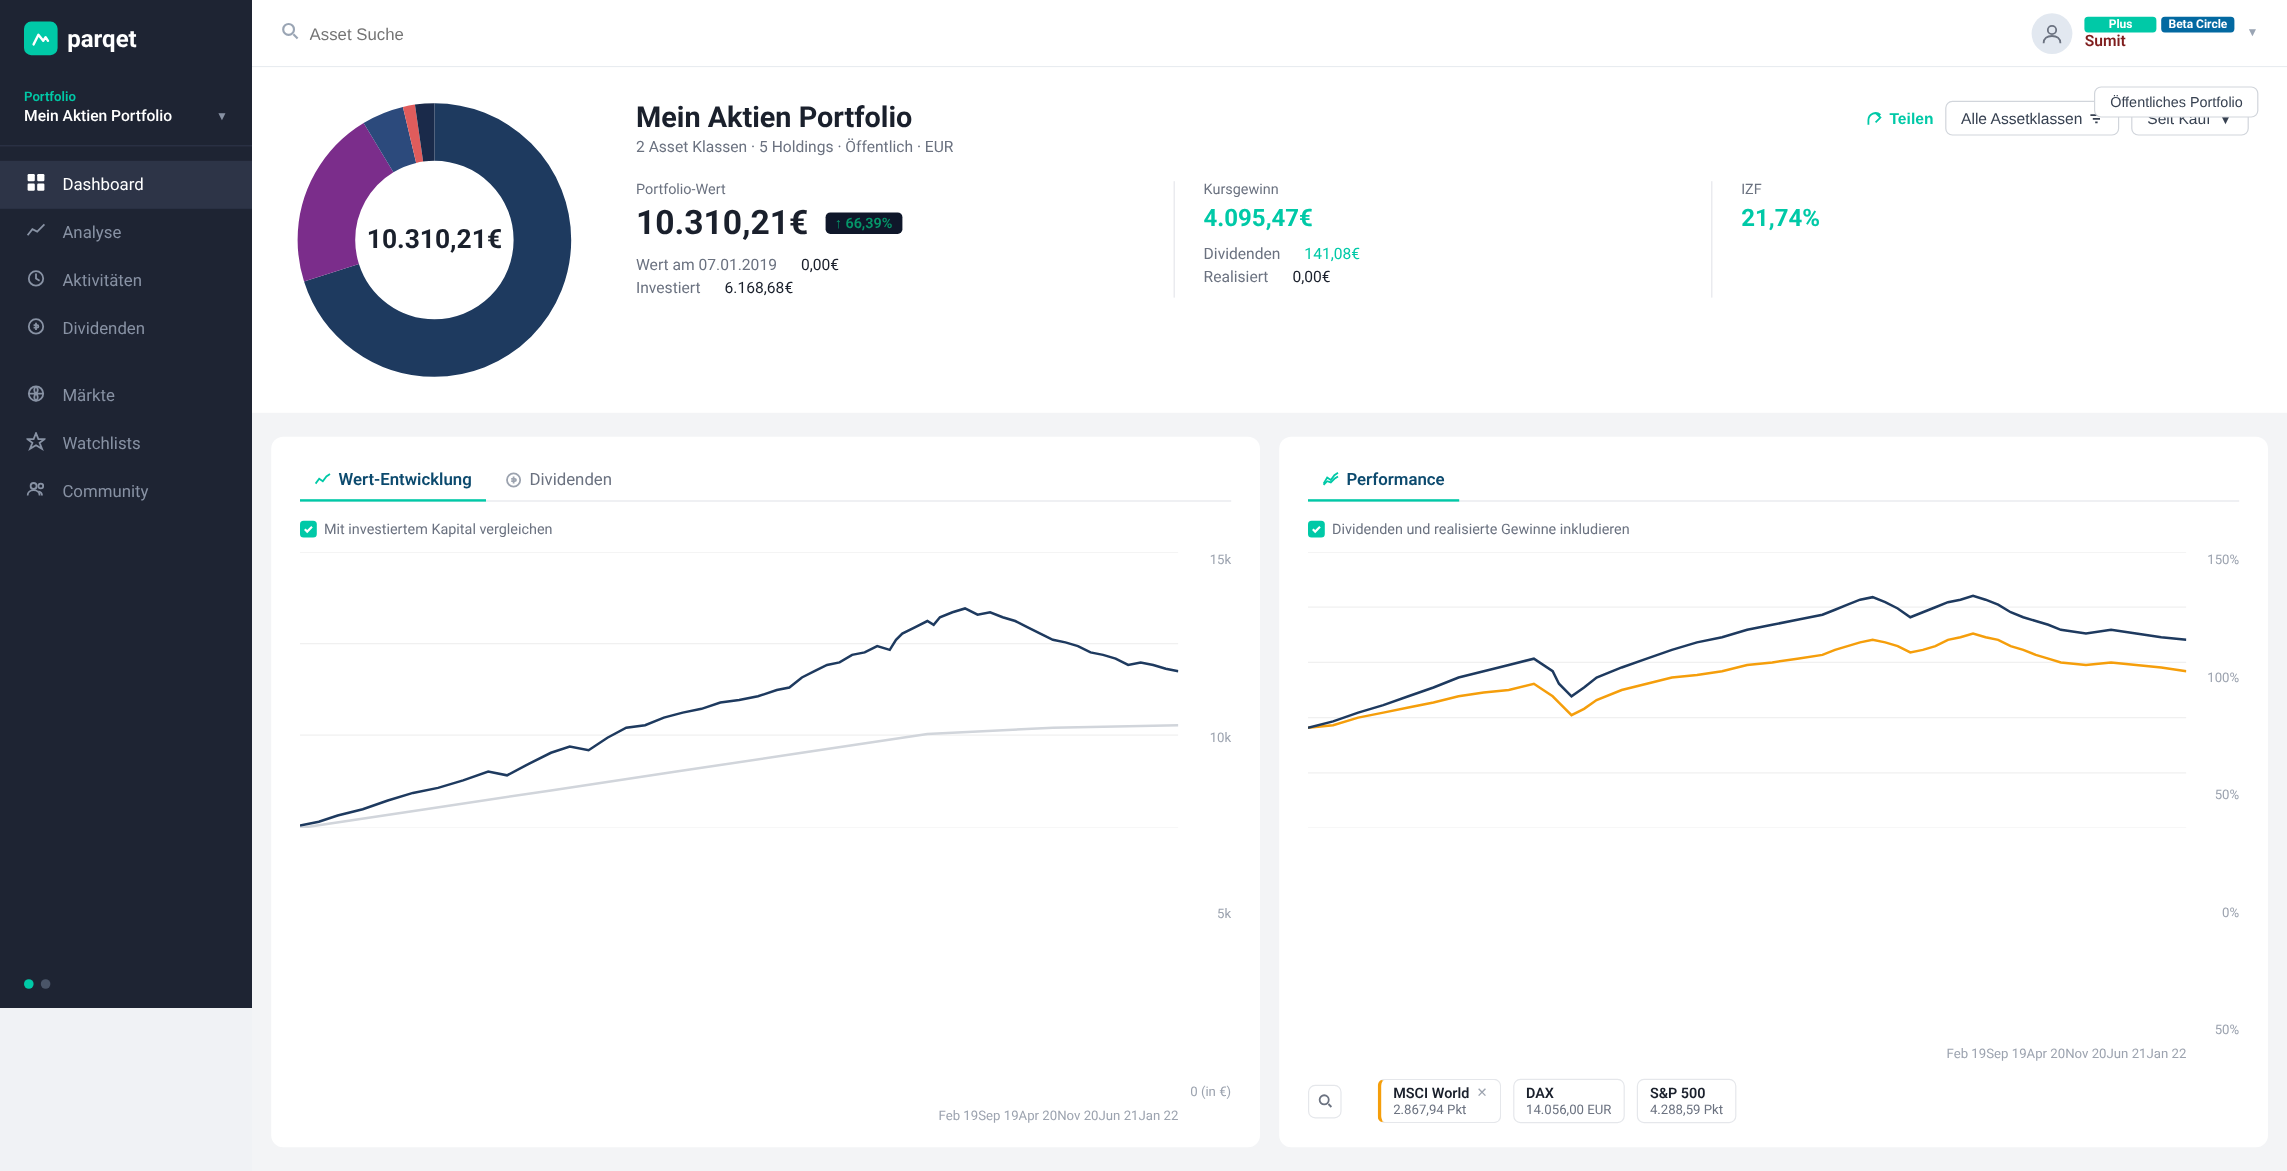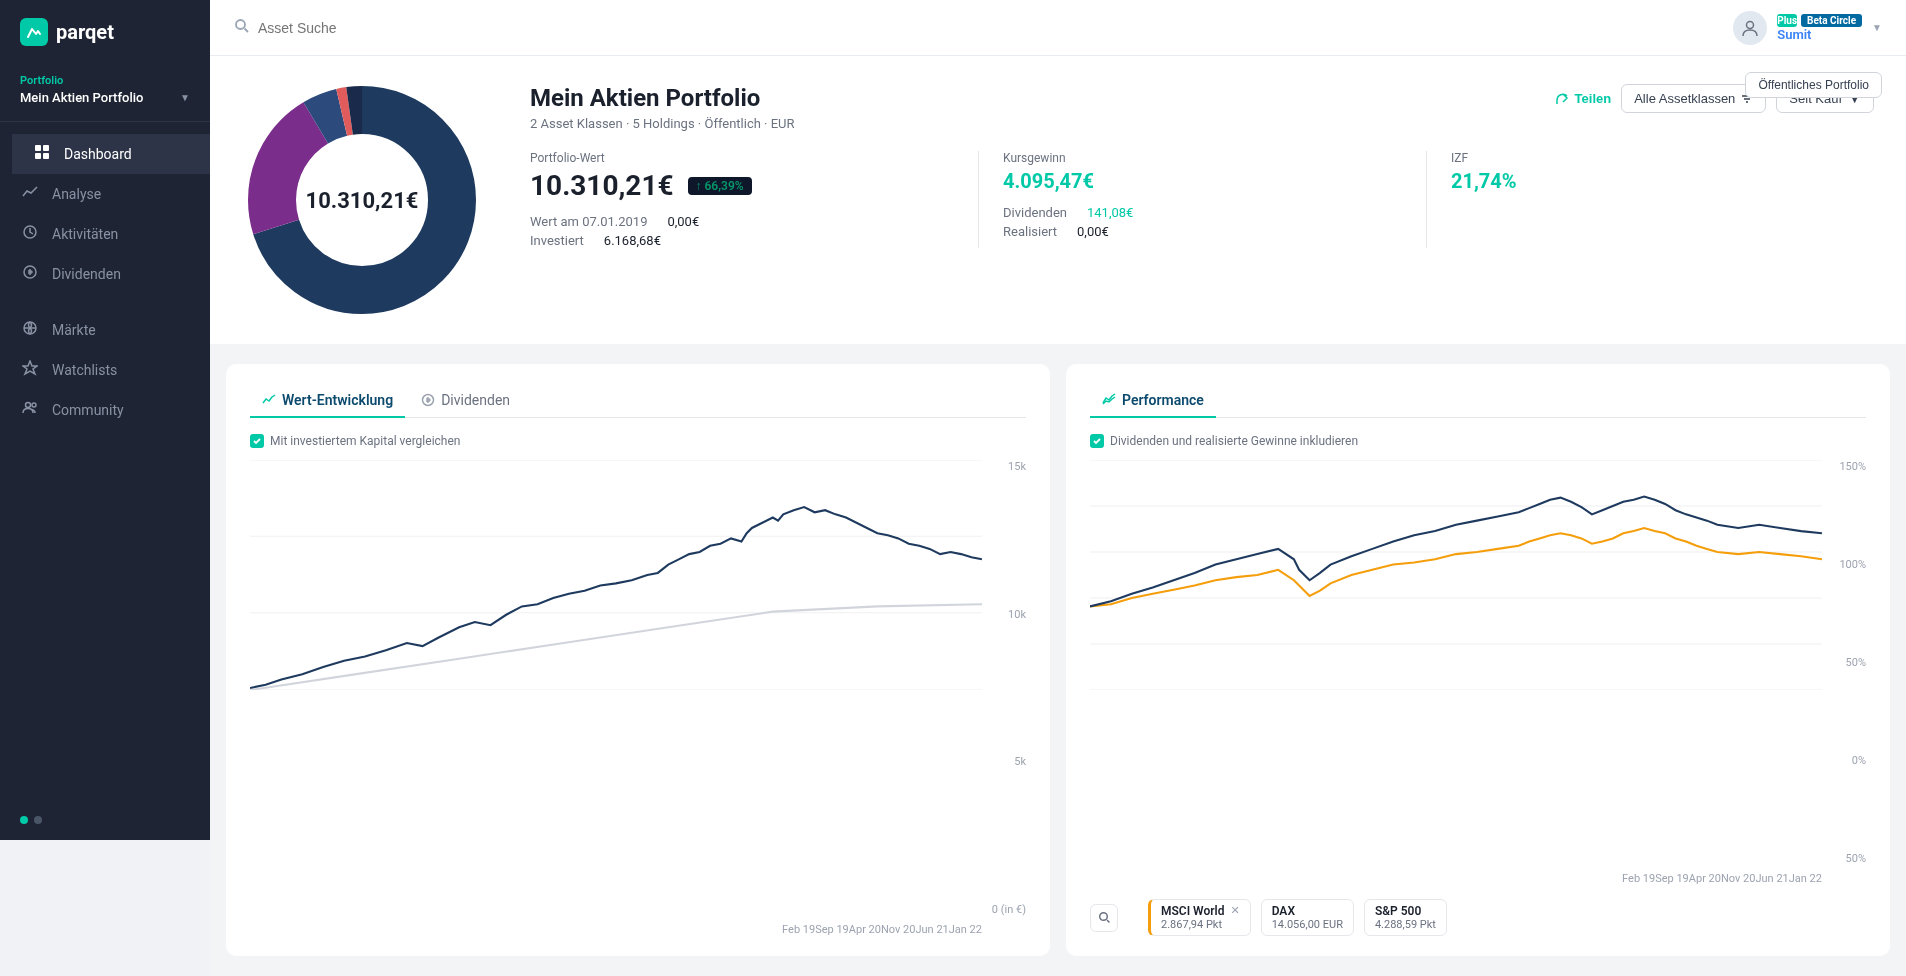--- a/index.html
+++ b/index.html
@@ -60,21 +60,21 @@
     .nav-item {
       display: flex;
       align-items: center;
       gap: 12px;
       padding: 10px 20px;
       color: #8892a4;
       font-size: 14px;
       cursor: pointer;
       transition: all 0.15s;
     }
-    .nav-item.active { color: #fff; background: #2d3447; margin-left: 12px; }
+    .nav-item.active { color: #fff; background: #2d3447; }
     .nav-icon { font-size: 16px; width: 20px; text-align: center; }
     .nav-spacer { height: 16px; }
     .sidebar-dots {
       padding: 16px 20px;
       display: flex;
       gap: 6px;
     }
     .dot { width: 8px; height: 8px; border-radius: 50%; }
     .dot.active { background: #00c9a7; }
     .dot.inactive { background: #4a5568; }
@@ -120,32 +120,32 @@
       color: #6b7280;
       font-size: 16px;
     }
     .user-info { display: flex; flex-direction: column; align-items: flex-start; }
     .user-badges { display: flex; gap: 4px; align-items: center; }
     .badge-plus {
       background: #00c9a7;
       color: #fff;
       font-size: 10px;
       font-weight: 700;
-      padding: 1px 0;
+      padding: 1px 20px;
       border-radius: 3px;
     }
     .badge-beta {
       background: #0369a1;
       color: #fff;
       font-size: 10px;
       font-weight: 700;
       padding: 1px 6px;
       border-radius: 3px;
     }
-    .user-name { font-size: 13px; font-weight: 600; color: #3b82f6; }
+    .user-name { font-size: 13px; font-weight: 600; color: #7f1d1d; }
 
     
     .portfolio-section {
       background: #fff;
       padding: 16px 32px 24px;
       position: relative;
     }
     .public-portfolio-btn {
       position: absolute;
       top: 16px;

